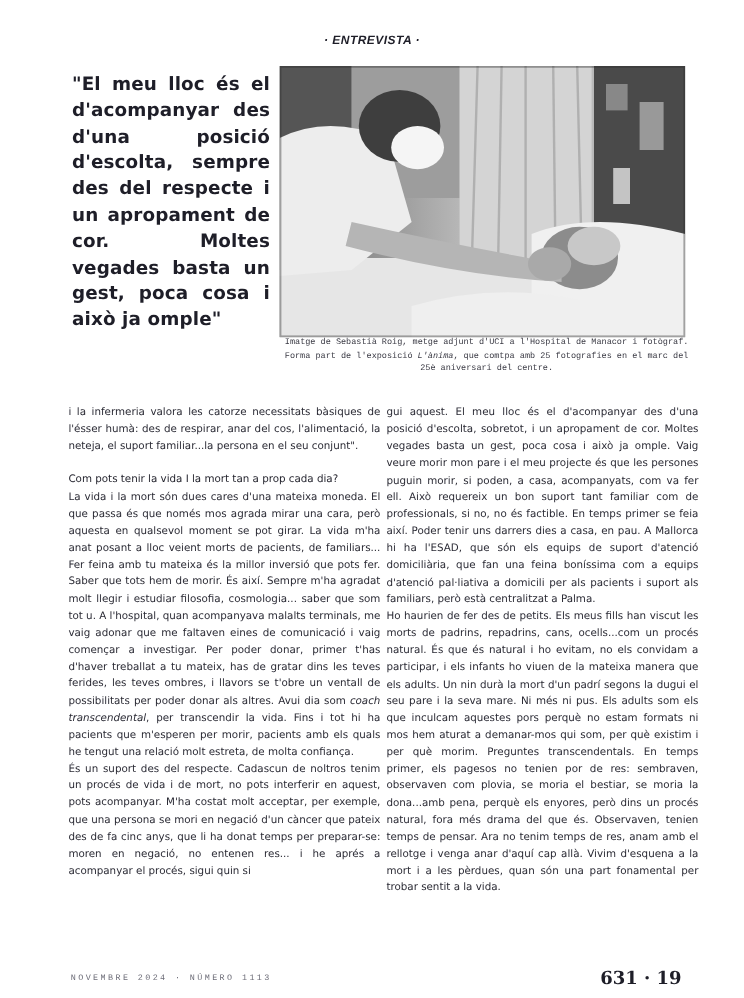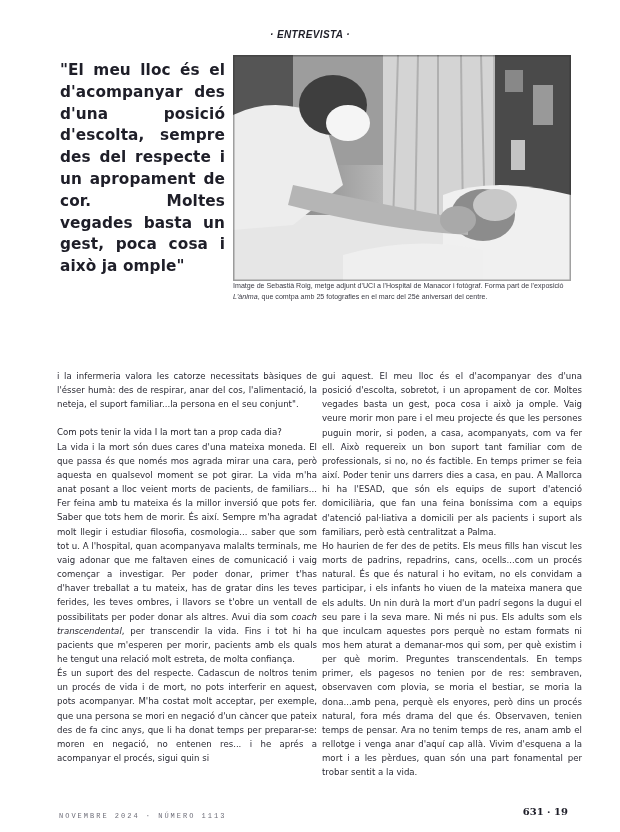--- a/index.html
+++ b/index.html
@@ -1,29 +1,29 @@
 <!DOCTYPE html>
 <html><head>
 <meta charset="utf-8">
 <style>
   html, body { margin:0; padding:0; background:#ffffff; }
   body { width:620px; height:832px; position:relative; overflow:hidden; font-family:"DejaVu Sans", sans-serif; color:#1e1e28; }
   .section-label { position:absolute; top:29px; left:0; width:620px; text-align:center; font-family:"Liberation Sans", sans-serif; font-weight:bold; font-size:10px; letter-spacing:0.4px; color:#1e1e28;font-style:italic; }
   .pullquote { position:absolute; left:60px; top:60px; width:165px; font-family:"DejaVu Sans", sans-serif; font-weight:600; font-size:15.3px; line-height:21.8px; text-align:justify; color:#1e1e28; letter-spacing:0.1px; }
   .photo { position:absolute; left:233px; top:55px; width:338px; height:226px; overflow:hidden; background:#8a8a8a; }
-  .caption { position:absolute; left:233px; top:281px; width:345px; font-family:Liberation Sans, sans-serif; font-size:7.1px; line-height:10.6px; color:#3a3a44; }
+  .caption { position:absolute; left:233px; top:281px; width:345px; font-family:Liberation Mono, monospace; font-size:7.1px; line-height:10.6px; color:#3a3a44;text-align:center; }
   .caption em { font-style:italic; }
-  .col { position:absolute; top:337px; width:260px; font-family:"DejaVu Sans", sans-serif; font-size:8.6px; line-height:14.15px; text-align:justify; color:#2a2a34; hyphens:manual;margin-top:32px; }
+  .col { position:absolute; top:337px; width:260px; font-family:"DejaVu Sans", sans-serif; font-size:8.6px; line-height:14.15px; text-align:justify; color:#2a2a34; hyphens:manual; }
   .col.left { left:57px; }
   .col.right { left:322px; }
   .col p { margin:0; }
   .col .q { font-weight:normal; color:#1e1e28; margin-top:14px; }
   .col em { font-style:italic; }
   .footer-left { position:absolute; left:59px; top:812px; font-family:Liberation Mono, monospace; font-size:7px; letter-spacing:2px; color:#6d6d78; }
-  .footer-right { position:absolute; right:52px; top:806px; font-family:"DejaVu Serif", serif; font-weight:bold; font-size:10px; color:#1e1e28; }
+  .footer-right { position:absolute; right:52px; top:806px; font-family:"DejaVu Serif", serif; font-weight:bold; font-size:15px; color:#1e1e28; }
 </style>
 </head>
 <body>
 
 <div class="section-label">· ENTREVISTA ·</div>
 
 <div class="pullquote">"El meu lloc és el d'acompanyar des d'una posició d'escolta, sempre des del respecte i un apropament de cor. Moltes vegades basta un gest, poca cosa i això ja omple"</div>
 
 <div class="photo" title="black-and-white photo of a masked nurse touching the head of an elderly patient lying in a hospital bed">
   <svg width="338" height="226" viewBox="0 0 338 226">

